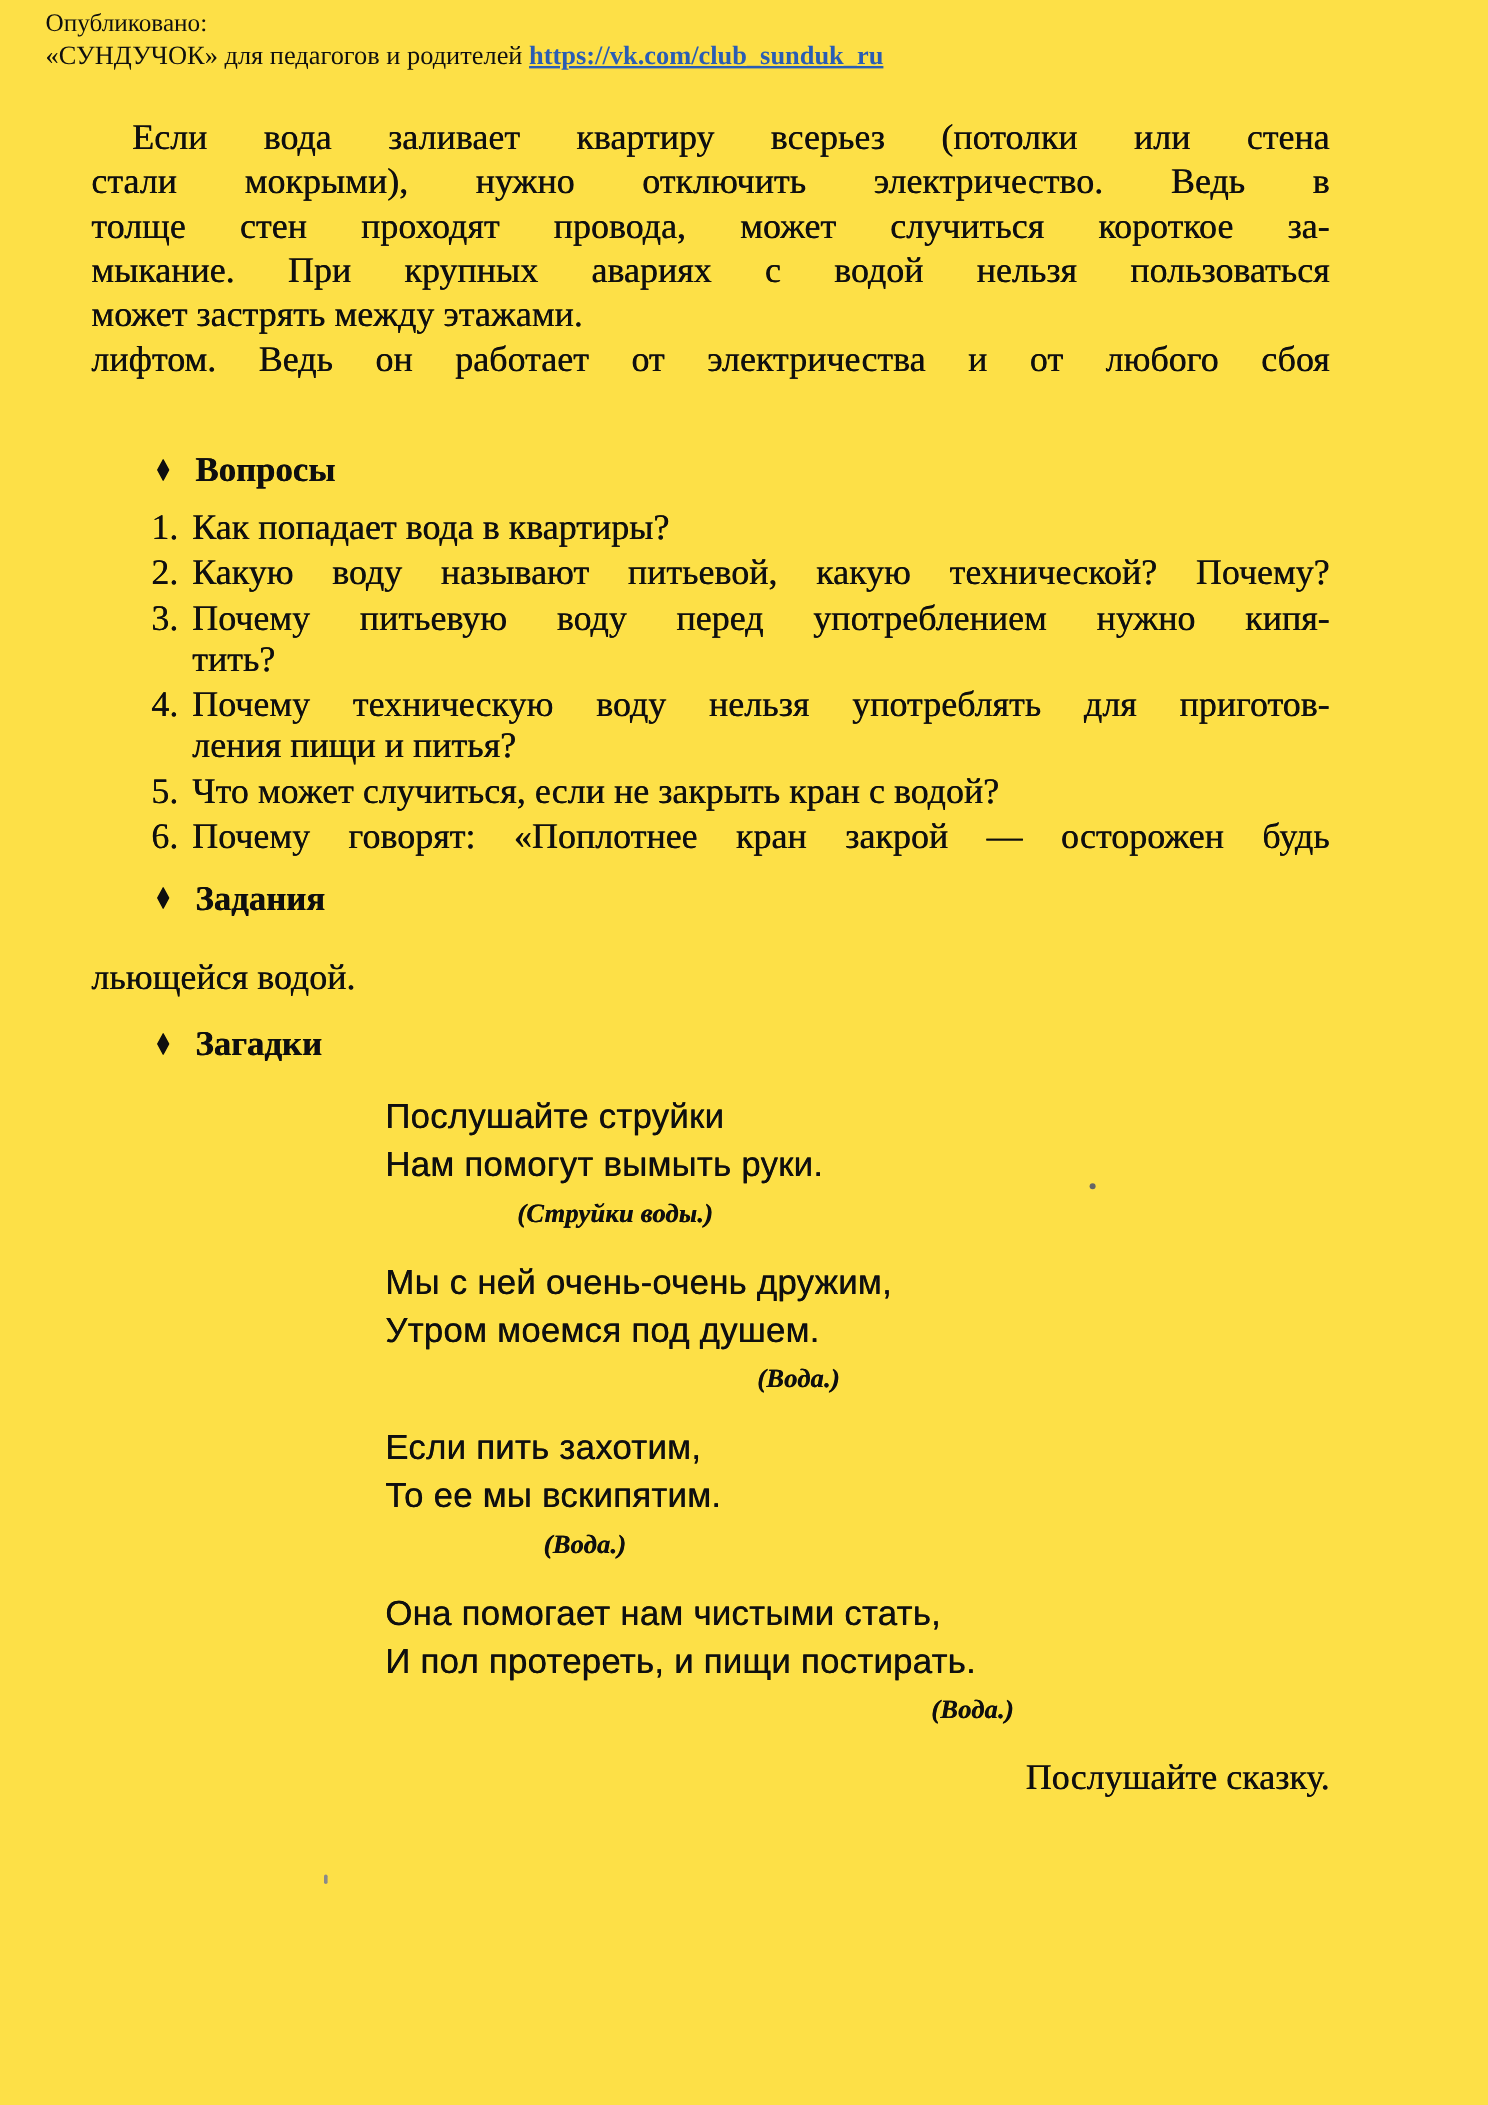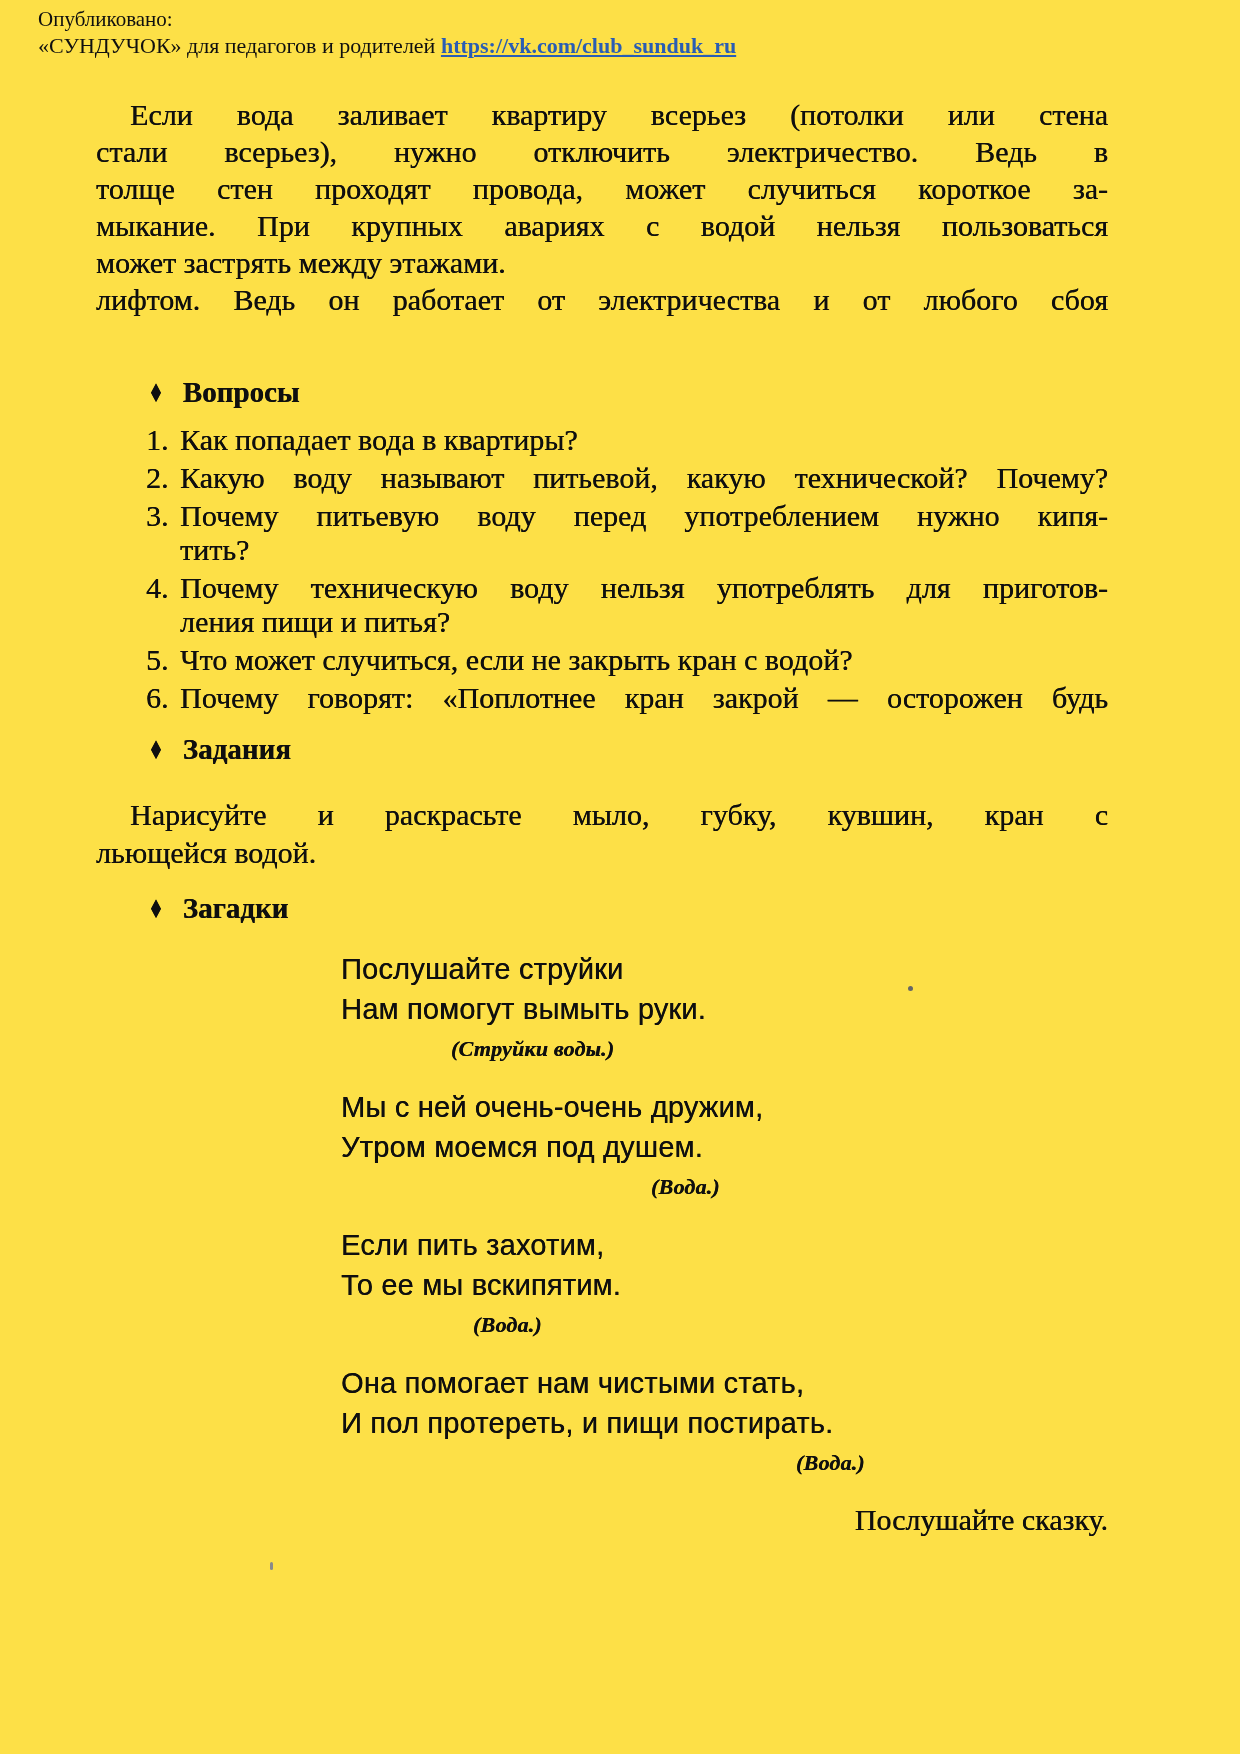--- a/index.html
+++ b/index.html
@@ -12,21 +12,21 @@
     color:#0f0f0f;
     overflow:hidden;
     box-sizing:border-box;
   }
   
   .hdr { padding:6px 0 0 38px; font-size:21px; line-height:26px; }
   .hdr-line2 { font-size:22px; line-height:28px; }
   .vk-link { color:#2a5db4; text-decoration:underline; cursor:pointer;font-weight:bold; }
   
   .content {
-    margin-left:96px; margin-right:132px;
+    margin-left:76px; margin-right:132px;
     text-shadow:0.35px 0 0 currentColor; 
   }
   .ln { display:block; }
   .stretch { text-align:justify; text-align-last:justify; }
   .indent { text-indent:34px; }
   .intro { margin-top:36px; font-size:30px; line-height:37px; }
   
   .sec-head {
     display:flex; align-items:baseline; gap:17px;
     margin-left:50px; font-size:29px; font-weight:bold; line-height:36px;
@@ -79,21 +79,21 @@
     <div class="hdr-line2">
       <span>«СУНДУЧОК» для педагогов и родителей</span>
       <a class="vk-link" href="#">https://vk.com/club_sunduk_ru</a>
     </div>
   </div>
 
   <div class="content">
 
     <div class="intro">
       <span class="ln stretch indent">Если вода заливает квартиру всерьез (потолки или стена</span>
-      <span class="ln stretch">стали всерьез), нужно отключить электричество. Ведь в</span>
+      <span class="ln stretch">стали мокрыми), нужно отключить электричество. Ведь в</span>
       <span class="ln stretch">толще стен проходят провода, может случиться короткое за-</span>
       <span class="ln stretch">мыкание. При крупных авариях с водой нельзя пользоваться</span>
       <span class="ln">может застрять между этажами.</span>
       <span class="ln stretch">лифтом. Ведь он работает от электричества и от любого сбоя</span>
     </div>
 
     <div class="sec-head q">
       <span class="diamond">♦</span>
       <span>Вопросы</span>
     </div>
@@ -126,21 +126,20 @@
         <span class="ln stretch">Почему говорят: «Поплотнее кран закрой — осторожен будь</span>
       </div>
     </div>
 
     <div class="sec-head z">
       <span class="diamond">♦</span>
       <span>Задания</span>
     </div>
 
     <div class="task">
-      <span class="ln stretch indent">Нарисуйте и раскрасьте мыло, губку, кувшин, кран с</span>
       <span class="ln">льющейся водой.</span>
     </div>
 
     <div class="sec-head r">
       <span class="diamond">♦</span>
       <span>Загадки</span>
     </div>
 
     <div class="riddles">
       <div class="riddle r1">

